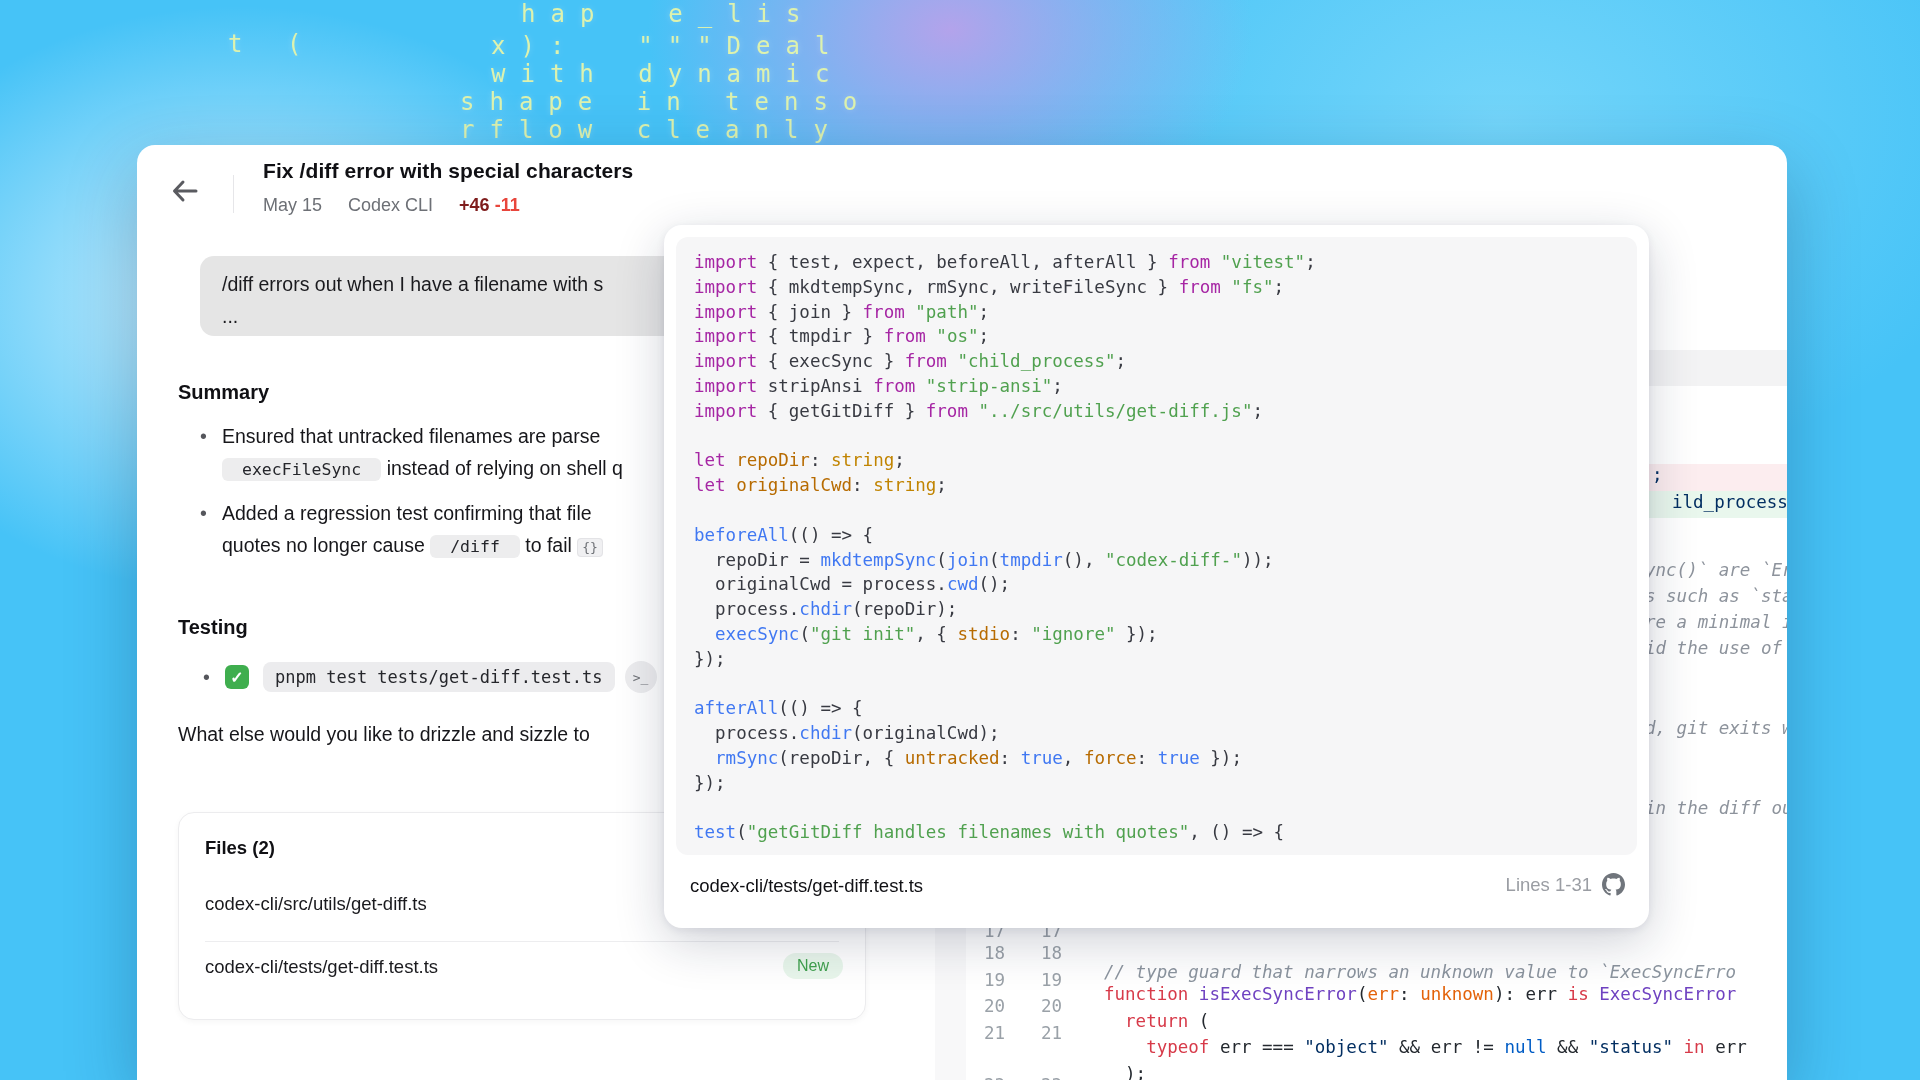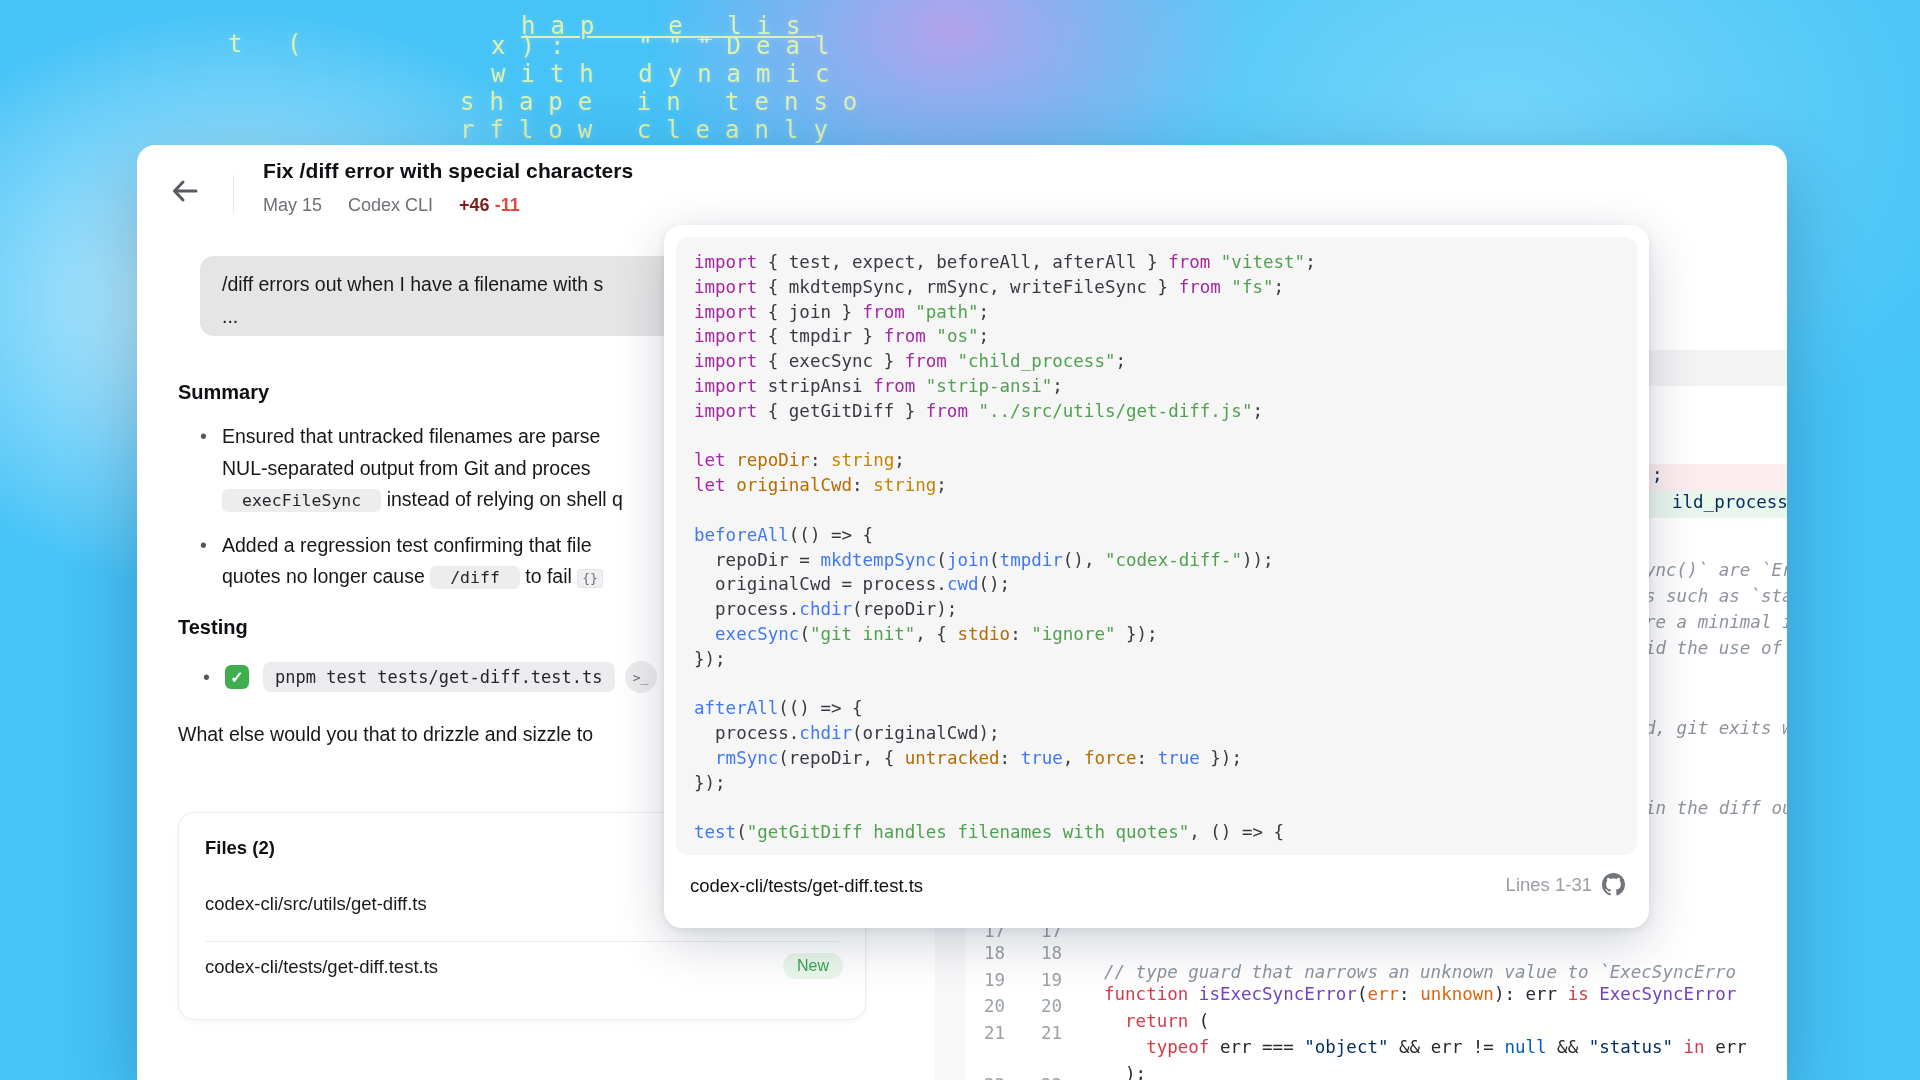--- a/index.html
+++ b/index.html
@@ -96,21 +96,21 @@
   .popup-footer-path { position:absolute; left:26px; top:650px; font-size:18.5px; color:#101014; }
   .popup-footer-right { position:absolute; right:24px; top:648px; display:flex; align-items:center; gap:10px;
     font-size:18.5px; color:#9a9da3; }
 </style>
 </head>
 <body>
 
 <div class="bg"></div>
 <div>
     <div class="bg-code" style="left: 228px; top: 30px;">t (</div>
-    <div class="bg-code" style="left: 521px; top: 12px; text-decoration: underline;">hap  e_lis</div>
+    <div class="bg-code" style="left: 521px; top: 0;">hap  e_lis</div>
     <div class="bg-code" style="left: 491px; top: 32px;">x):  """Deal</div>
     <div class="bg-code" style="left: 491px; top: 60px;">with dynamic</div>
     <div class="bg-code" style="left: 460px; top: 88px;">shape in tenso</div>
     <div class="bg-code" style="left: 460px; top: 116px;">rflow cleanly</div>
   </div>
 
 <div class="card">
 
   <button class="back-btn">
     <svg width="32" height="32" viewBox="0 0 32 32">
@@ -131,38 +131,37 @@
 
   <div class="quote">
     <div>/diff errors out when I have a filename with s</div>
     <div>...</div>
   </div>
 
   <h2 class="sec-h" style="top:236px">Summary</h2>
   <ul class="bullets">
       <li>
         <div class="bl"><span>Ensured that untracked filenames are parse</span></div>
-        <div class="bl"><span>NUL-separated output from Git and proces</span></div>
         <div class="bl"><span class="chip">execFileSync</span><span> instead of relying on shell q</span></div>
       </li>
       <li>
         <div class="bl"><span>Added a regression test confirming that file</span></div>
         <div class="bl"><span>quotes no longer cause </span><span class="chip">/diff</span><span> to fail </span><span class="mini-badge">{}</span></div>
       </li>
     </ul>
 
   <h2 class="sec-h" style="top:471px">Testing</h2>
   <div class="test-row">
     <span class="dot">•</span>
     <span class="check">✓</span>
     <span class="cmd-chip">pnpm test tests/get-diff.test.ts</span>
     <span class="term-chip">&gt;_</span>
   </div>
 
-  <div class="followup">What else would you that to drizzle and sizzle to</div>
+  <div class="followup">What else would you like to drizzle and sizzle to</div>
 
   <div class="files-panel">
     <div class="files-title">Files (2)</div>
     <div>
         <div class="file-row" style="top: 66px; text-align: right;">
           <div class="fp">codex-cli/src/utils/get-diff.ts</div>
         </div>
         <div class="file-row" style="top: 129px;">
           <div class="fp">codex-cli/tests/get-diff.test.ts</div>
           <div class="badge">New</div>

